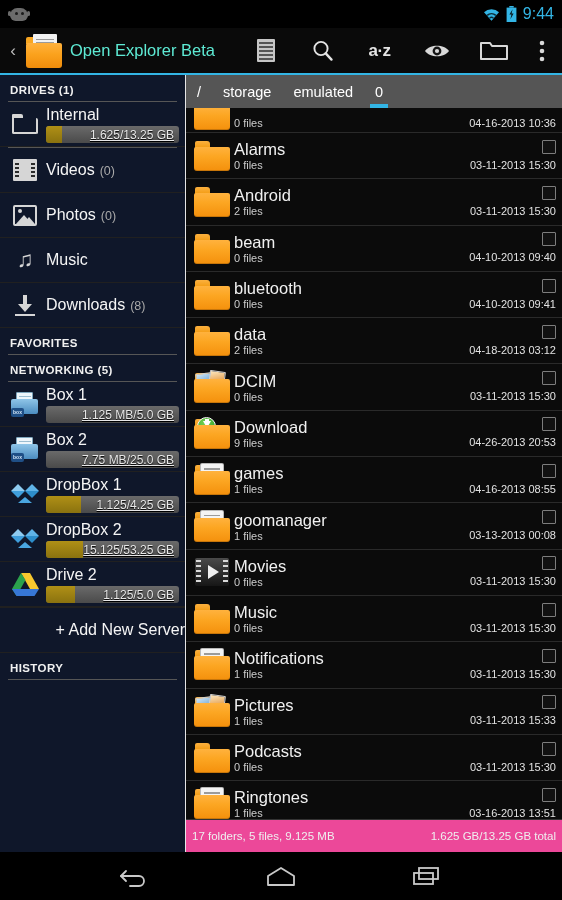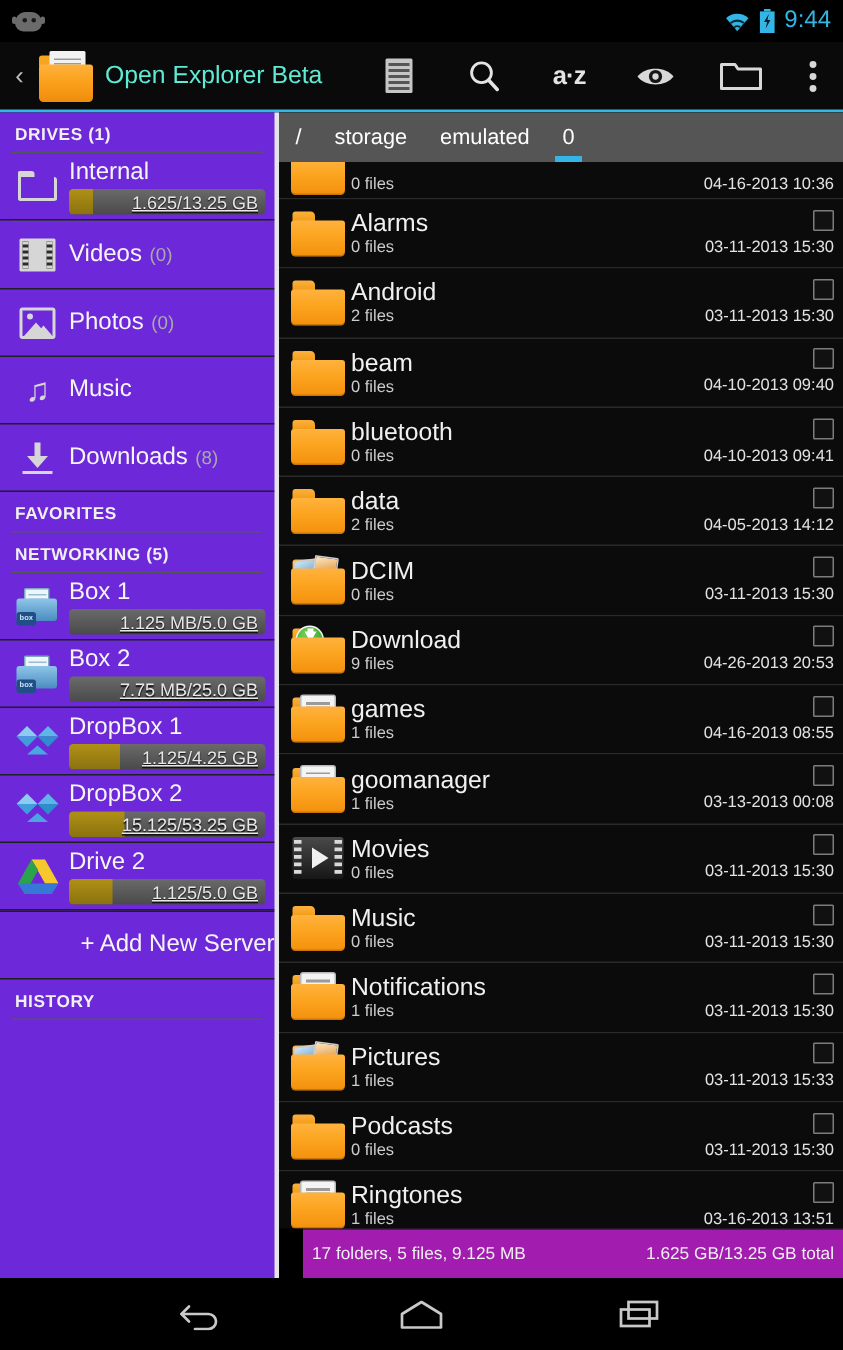--- a/index.html
+++ b/index.html
@@ -88,22 +88,22 @@
   .list-ic span:nth-child(1){top:3px}.list-ic span:nth-child(2){top:7px}
   .list-ic span:nth-child(3){top:11px}.list-ic span:nth-child(4){top:15px}
   .list-ic span:nth-child(5){top:19px}
   .az-ic { color: #e4e4e4; font-size: 17px; font-weight: bold; letter-spacing: -0.5px; }
 
   
   #body { display: flex; height: 777px; }
 
   
   #sidebar {
-    width: 186px; background: #6d28d9; height: 100%;
-    border-right: 3px solid #e5e5e5; overflow: hidden;
+    width: 186px; background: #0f172a; height: 100%;
+    border-right: 1px solid #e5e5e5; overflow: hidden;
   }
   .sec-head {
     color: #f0f0f0; font-size: 11.5px; font-weight: bold; letter-spacing: 0.4px;
     padding: 9px 10px 5px 10px;
   }
   .sec-rule { height: 1px; background: #565656; margin: 0 8px 0 8px; }
   .sb-row {
     display: flex; align-items: center; min-height: 45px; padding: 3px 6px 3px 8px;
     border-bottom: 1px solid #202020; cursor: pointer; position: relative;
   }
@@ -221,23 +221,23 @@
     border-left:4.5px solid transparent;border-right:4.5px solid transparent;border-top:7px solid #fff; }
   .fo .dlbadge:before { content:''; position:absolute; left:7px; top:1px; width:4px;height:5px;background:#fff; }
   .movie-ic { width: 34px; height: 28px; background: linear-gradient(180deg,#4a4a4a,#161616);
     border-radius: 2px; position: relative; }
   .movie-ic:before, .movie-ic:after { content:''; position:absolute; top:2px; width:5px; height:24px;
     background-image: linear-gradient(#d9d9d9 2.5px, transparent 2.5px); background-size:5px 5px; }
   .movie-ic:before { left:1px; } .movie-ic:after { right:1px; }
   .movie-ic span { position:absolute; left:13px; top:7px; width:0;height:0;
     border-top:7px solid transparent;border-bottom:7px solid transparent;border-left:11px solid #f0f0f0; }
   #pane-status {
-    height: 22px; background: #a21caf; border-top: 1px solid #333;
+    height: 22px; background: #ec4899; border-top: 1px solid #333;
     display: flex; align-items: center; justify-content: space-between;
-    padding: 16px 6px; color: #efefef; font-size: 11.5px; flex: 0 0 22px; margin-left: 16px;
+    padding: 16px 6px; color: #efefef; font-size: 11.5px; flex: 0 0 22px;
   }
 
   
   #navbar { height: 48px; background: #000; display: flex; align-items: center; justify-content: center; gap: 86px; }
   .nav-btn { width: 60px; height: 48px; display:flex; align-items:center; justify-content:center; cursor: pointer; }
 </style>
 </head>
 <body>
 
 <div id="screen">
@@ -611,21 +611,21 @@
                 <div class="tab"></div>
                 <div class="front"></div>
               </div>
             </div>
           <div class="fmid">
             <div class="fname">data</div>
             <div class="fsub">2 files</div>
           </div>
           <div class="fright">
             <div class="cbx"></div>
-            <div class="fdate">04-05-2013 14:12</div>
+            <div class="fdate">04-18-2013 03:12</div>
           </div>
         </div>
 
         <div class="frow">
           <div class="fic">
             <div class="fo">
                 <div class="tab"></div>
                 <div class="pics">
                   <b class="p1"></b>
                   <b class="p2"></b>

